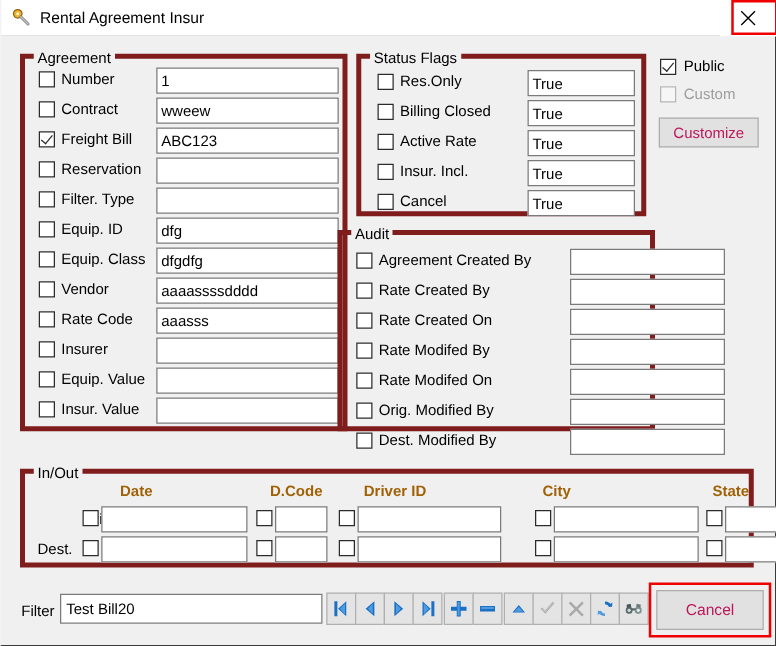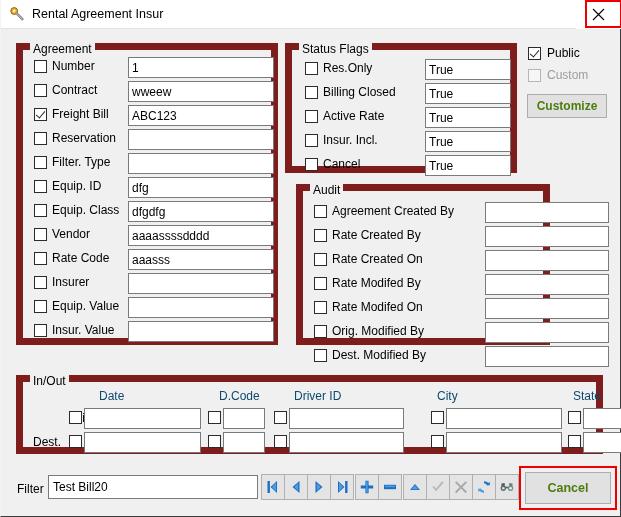--- a/index.html
+++ b/index.html
@@ -59,36 +59,36 @@
     border: 2px solid #ee0000;
     pointer-events: none;
     z-index: 50;
   }
   #annot-close { left: 584px; top: 0px; width: 37px; height: 28px; }
   #annot-cancel { left: 518px; top: 466px; width: 98px; height: 44px; }
 
   
   .group {
     position: absolute;
-    border: 7px solid #7f1d1d;
+    border: 4px solid #7f1d1d;
     background: transparent;
   }
   .group > .legend {
     position: absolute;
     top: -8px; left: 7px;
     background: #f0f0f0;
     padding: 0 3px;
     font-size: 12px;
     color: #000;
     white-space: nowrap;
   }
 
   #grp-agreement { left: 15px; top: 43px; width: 262px; height: 302px; }
   #grp-status    { left: 284px; top: 43px; width: 232px; height: 130px; }
-  #grp-audit     { left: 295px; top: 184px; width: 254px; height: 161px; }
+  #grp-audit     { left: 269px; top: 184px; width: 254px; height: 161px; }
   #grp-inout     { left: 15px; top: 375px; width: 587px; height: 79px; }
 
   
   .cb {
     position: absolute;
     width: 13px; height: 13px;
     border: 1px solid #2b2b2b;
     background: #ffffff;
   }
   .cb.checked::after {
@@ -130,27 +130,26 @@
   #cb-public-box   { left: 527px; top: 47px; }
   #cb-public-lbl   { left: 546px; top: 47px; }
   #cb-custom-box   { left: 527px; top: 69px; }
   #cb-custom-lbl   { left: 546px; top: 69px; }
 
   .btn {
     position: absolute;
     background: #e1e1e1;
     border: 1px solid #adadad;
     font-size: 12px;
-    color: #4d7c0f;
+    color: #be185d;
     display: flex;
     align-items: center;
     justify-content: center;
     font-family: "Liberation Sans", sans-serif;
     cursor: default;
-    font-weight: bold;
   }
   #btn-customize { left: 526px; top: 94px; width: 80px; height: 24px; }
   #btn-apply-wrap {
     position: absolute;
     left: 526px; top: 124px; width: 80px; height: 26px;
     border: 2px solid #0078d7;
     background: #e1e1e1;
   }
   #btn-apply {
     position: absolute; left: 0; top: 0; right: 0; bottom: 0;
@@ -158,22 +157,23 @@
     border: 1px solid #c9c9c9;
     background: #e1e1e1;
   }
   #btn-cancel { left: 524px; top: 472px; width: 86px; height: 32px;
                 border: 1px solid #adadad; background: #e1e1e1; font-size: 12.5px; }
 
   
   .col-head {
     position: absolute;
     font-size: 12px;
-    color: #0c4a6e;
-    white-space: nowrap;
+    color: #a16207;
+    white-space: nowrap;
+    font-weight: bold;
   }
   .row-lbl {
     position: absolute;
     font-size: 12px;
     color: #000;
     white-space: nowrap;
   }
 
   
   #filter-lbl { position: absolute; left: 16px; top: 482px; font-size: 12px; }

